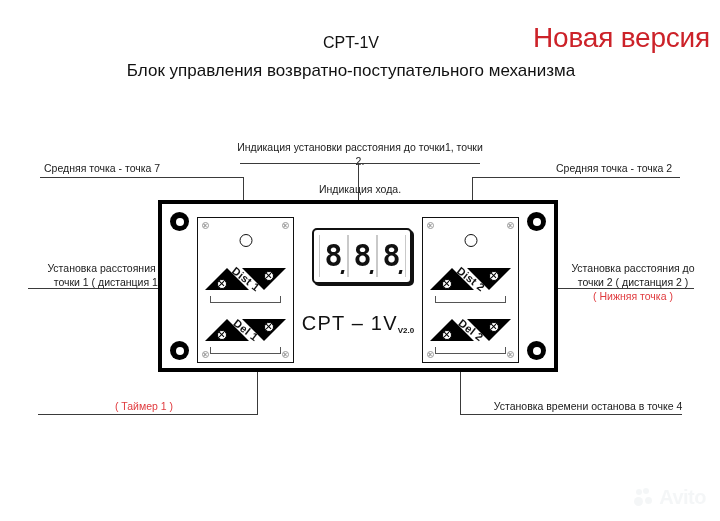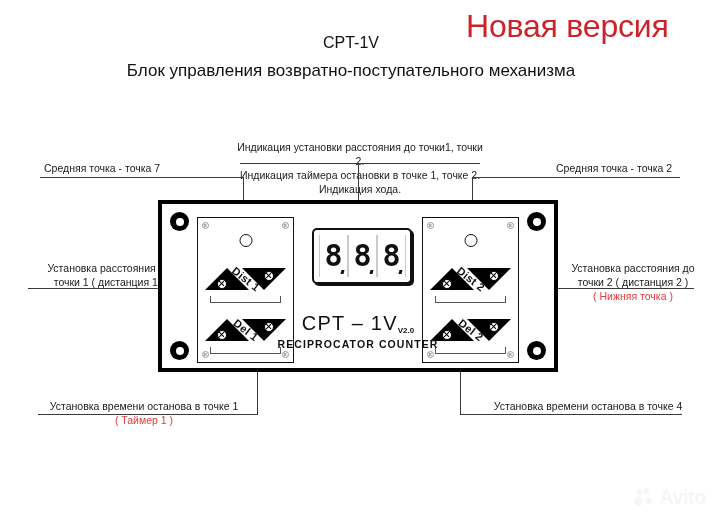--- a/index.html
+++ b/index.html
@@ -16,24 +16,24 @@
     width: 720px;
     height: 521px;
     overflow: hidden;
     background: #ffffff;
   }
 
   
   .hdr-new-version {
     position: absolute;
     left: 466px;
-    top: 8px;
+    top: 20px;
     width: 244px;
-    text-align: left;
-    font-size: 32px;
+    text-align: right;
+    font-size: 28px;
     line-height: 36px;
     color: #cc2229;
     font-weight: 400;
     letter-spacing: -0.2px;
     white-space: nowrap;
   }
   .hdr-model {
     position: absolute;
     left: 0px;
     top: 33px;
@@ -353,21 +353,21 @@
 <body>
 
 <div id="page">
 
   <div class="hdr-new-version">Новая версия</div>
   <div class="hdr-model">CPT-1V</div>
   <div class="hdr-subtitle">Блок управления возвратно-поступательного механизма</div>
 
   <div class="note" style="left:232px; top:120px; width:256px; text-align:center; white-space:normal;margin-top:20px;">
     <span>Индикация установки расстояния до точки1, точки 2.</span><br>
-    <span>Индикация таймера остановки в точке 1, точке 2.</span><br>
+    <br>
     <span>Индикация хода.</span>
   </div>
 
   <div class="rule-h" style="left:240px; top:163px; width:240px;"></div>
   <div class="rule-v" style="left:358px; top:163px; height:61px;"></div>
 
   <div class="note" style="left:44px; top:161px;">
     <span>Средняя точка - точка 7</span>
   </div>
   <div class="rule-h" style="left:40px; top:177px; width:204px;"></div>
@@ -386,21 +386,20 @@
   <div class="rule-h" style="left:28px; top:288px; width:167px;"></div>
 
   <div class="note" style="left:558px; top:261px; width:150px; text-align:center; white-space:normal;">
     <span>Установка расстояния до</span><br>
     <span>точки 2 ( дистанция 2 )</span>
     <span class="red">( Нижняя точка )</span>
   </div>
   <div class="rule-h" style="left:522px; top:288px; width:172px;"></div>
 
   <div class="note" style="left:44px; top:399px; width:200px; text-align:center; white-space:normal;">
-    <span>Установка времени останова в точке 1</span>
     <span class="red">( Таймер 1 )</span>
   </div>
   <div class="rule-h" style="left:38px; top:414px; width:220px;"></div>
   <div class="rule-v" style="left:257px; top:364px; height:51px;"></div>
 
   <div class="note" style="left:488px; top:399px; width:200px; text-align:center; white-space:normal;">
     <span>Установка времени останова в точке 4</span>
   </div>
   <div class="rule-h" style="left:460px; top:414px; width:222px;"></div>
   <div class="rule-v" style="left:460px; top:364px; height:51px;"></div>
@@ -477,21 +476,20 @@
       </div>
       <div class="digit-cell">
         <span class="seg-digit">8</span>
         <span class="seg-dp"></span>
       </div>
     </div>
 
     <div class="brand-main">
       <span>CPT – 1V</span><span class="ver">V2.0</span>
     </div>
-    <div class="brand-sub">RECIPROCATOR COUNTER</div>
   </div>
 
   <div class="watermark">
     <span class="wm-logo">
       <i class="wm-d1"></i>
         <i class="wm-d2"></i>
         <i class="wm-d3"></i>
         <i class="wm-d4"></i>
     </span>
     <span class="wm-text">Avito</span>

